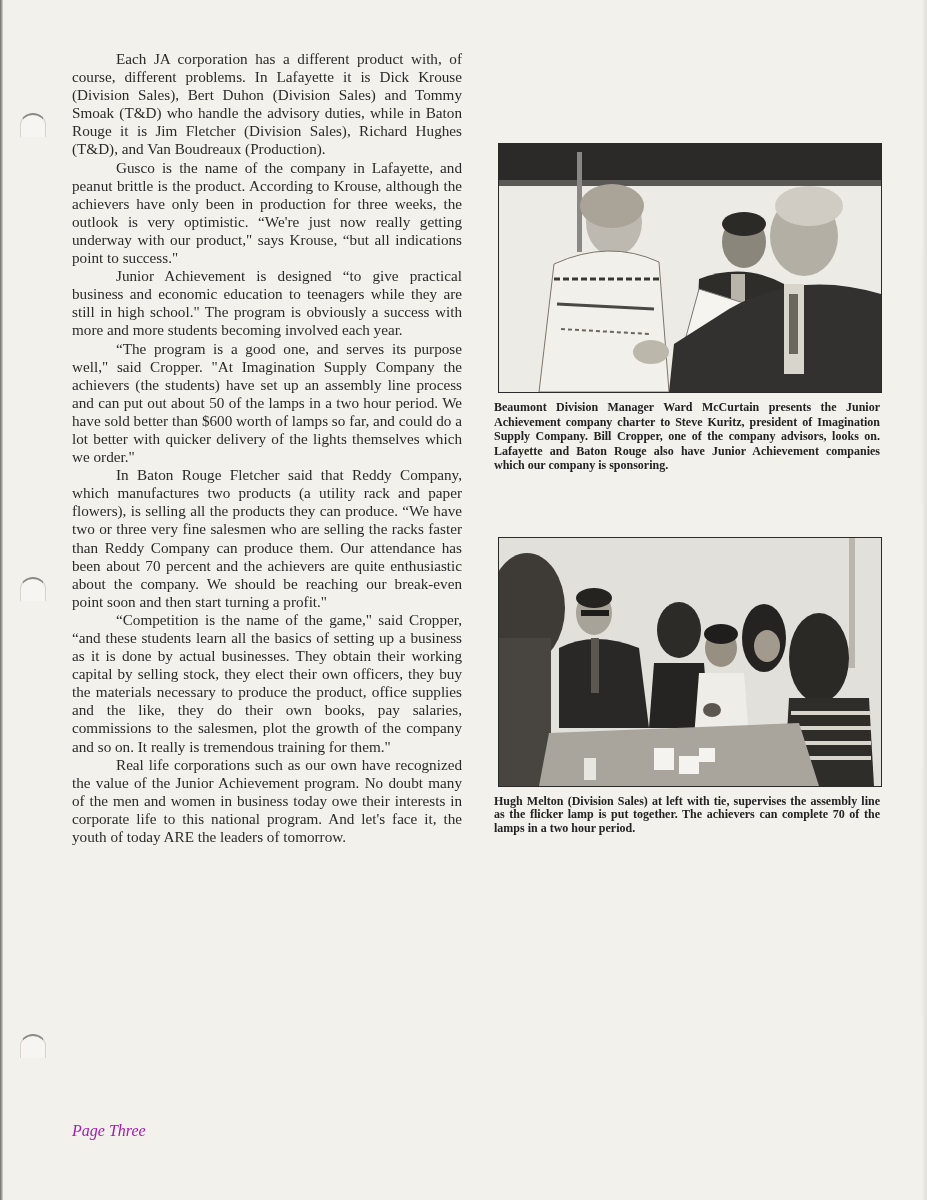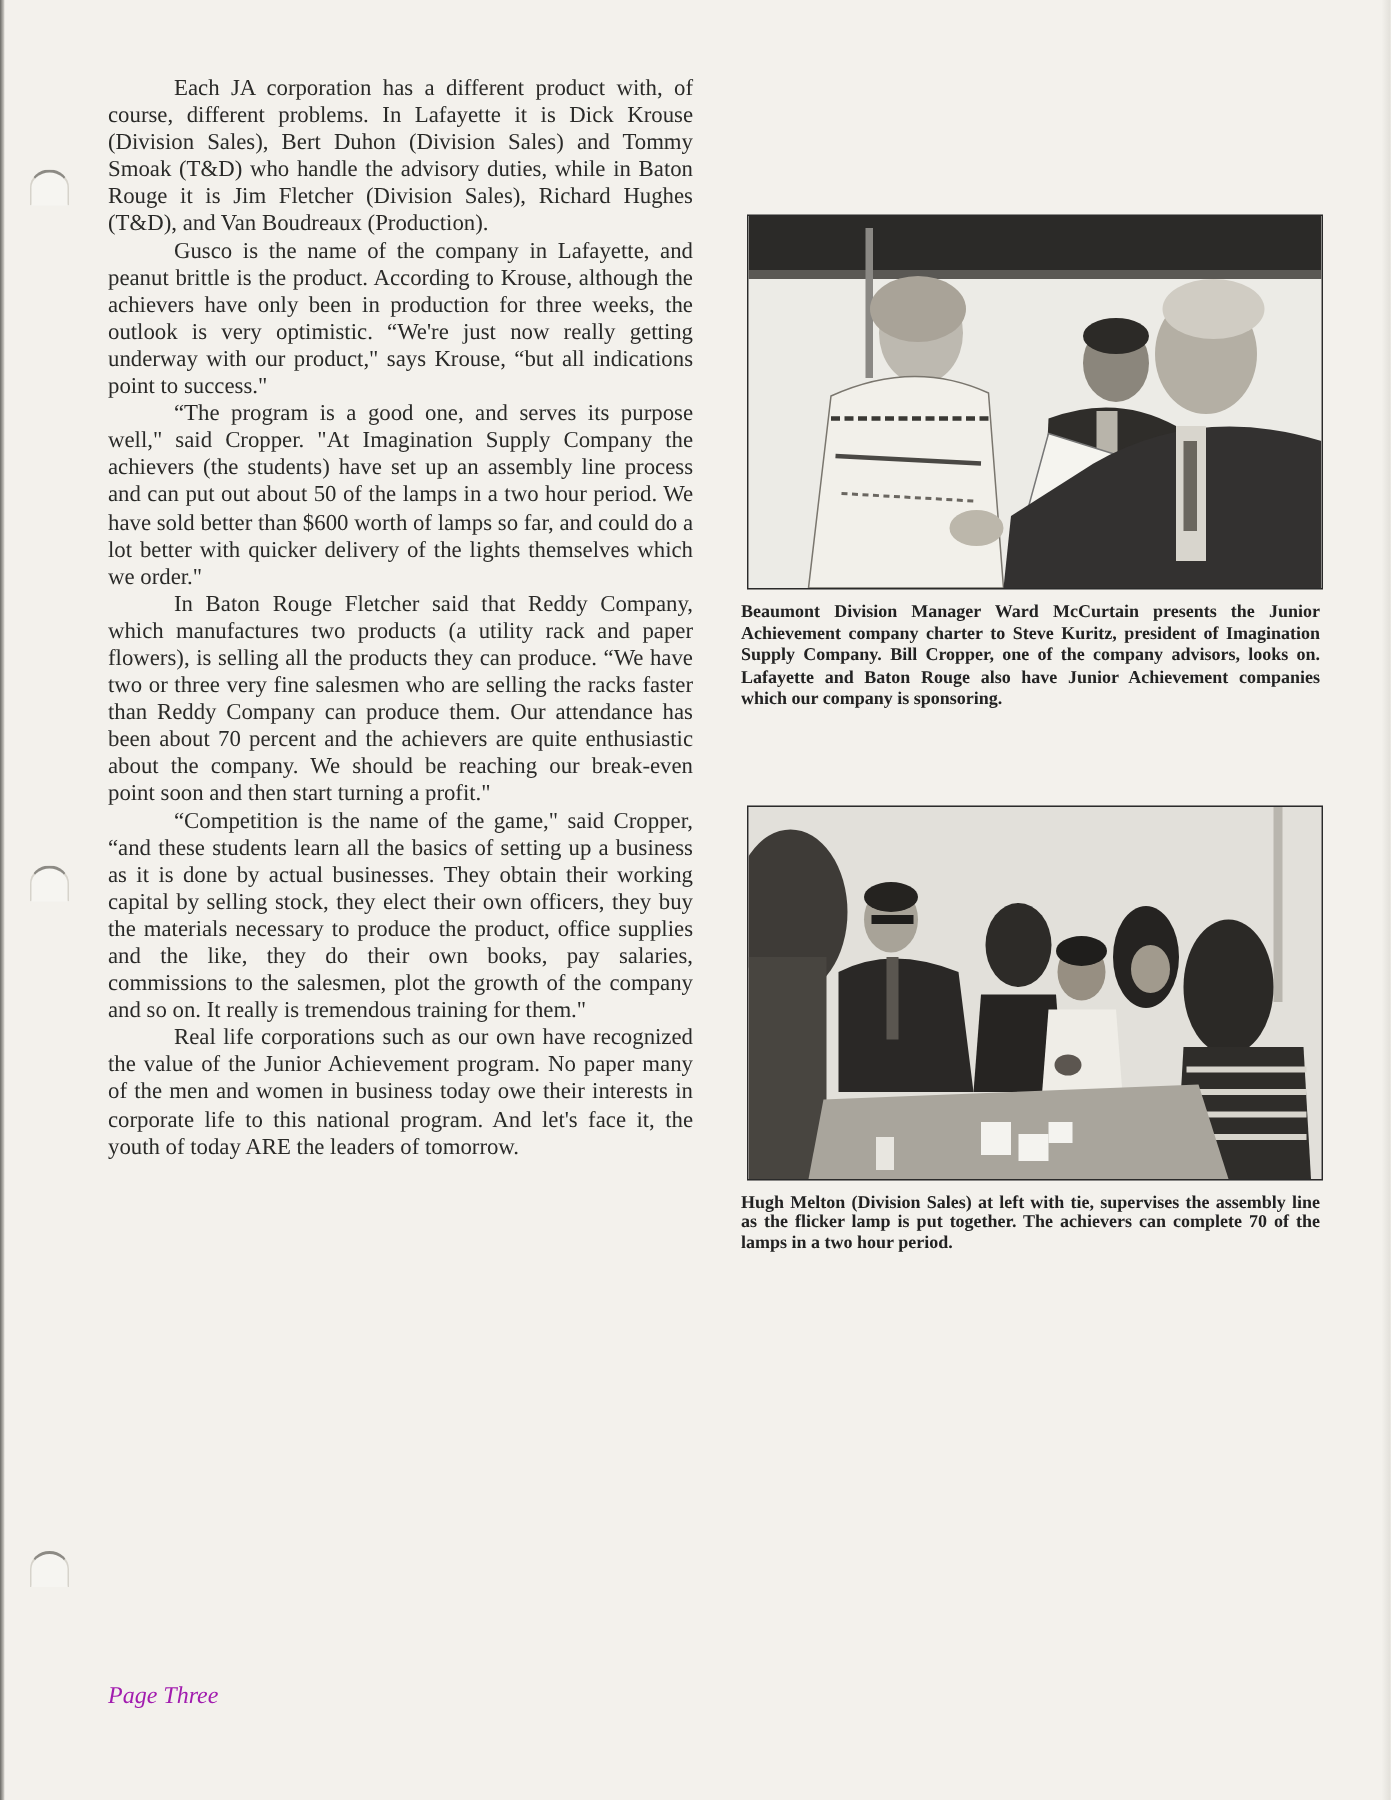--- a/index.html
+++ b/index.html
@@ -59,24 +59,25 @@
 <div class="page-edge"></div>
 <div class="right-edge"></div>
 
 <div class="punch-hole" style="top:113px"></div>
 <div class="punch-hole" style="top:577px"></div>
 <div class="punch-hole" style="top:1034px"></div>
 
 <div class="column-left">
   <p>Each JA corporation has a different product with, of course, different problems. In Lafayette it is Dick Krouse (Division Sales), Bert Duhon (Division Sales) and Tommy Smoak (T&amp;D) who handle the advisory duties, while in Baton Rouge it is Jim Fletcher (Division Sales), Richard Hughes (T&amp;D), and Van Boudreaux (Production).</p>
   <p>Gusco is the name of the company in Lafayette, and peanut brittle is the product. According to Krouse, although the achievers have only been in production for three weeks, the outlook is very optimistic. “We're just now really getting underway with our product," says Krouse, “but all indications point to success."</p>
+  <p>Junior Achievement is designed “to give practical business and economic education to teenagers while they are still in high school." The program is obviously a success with more and more students becoming involved each year.</p>
   <p>“The program is a good one, and serves its purpose well," said Cropper. "At Imagination Supply Company the achievers (the students) have set up an assembly line process and can put out about 50 of the lamps in a two hour period. We have sold better than $600 worth of lamps so far, and could do a lot better with quicker delivery of the lights themselves which we order."</p>
   <p>In Baton Rouge Fletcher said that Reddy Company, which manufactures two products (a utility rack and paper flowers), is selling all the products they can produce. “We have two or three very fine salesmen who are selling the racks faster than Reddy Company can produce them. Our attendance has been about 70 percent and the achievers are quite enthusiastic about the company. We should be reaching our break-even point soon and then start turning a profit."</p>
   <p>“Competition is the name of the game," said Cropper, “and these students learn all the basics of setting up a business as it is done by actual businesses. They obtain their working capital by selling stock, they elect their own officers, they buy the materials necessary to produce the product, office supplies and the like, they do their own books, pay salaries, commissions to the salesmen, plot the growth of the company and so on. It really is tremendous training for them."</p>
-  <p>Real life corporations such as our own have recognized the value of the Junior Achievement program. No paper many of the men and women in business today owe their interests in corporate life to this national program. And let's face it, the youth of today ARE the leaders of tomorrow.</p>
+  <p>Real life corporations such as our own have recognized the value of the Junior Achievement program. No doubt many of the men and women in business today owe their interests in corporate life to this national program. And let's face it, the youth of today ARE the leaders of tomorrow.</p>
 </div>
 
 <div class="photo photo-1">
   <svg width="382" height="248" viewBox="0 0 382 248">
     <rect x="0" y="0" width="382" height="248" fill="#ecebe6"></rect>
 
     <rect x="0" y="0" width="382" height="42" fill="#2b2a28"></rect>
     <rect x="0" y="36" width="382" height="6" fill="#5a5854"></rect>
     <rect x="78" y="8" width="5" height="100" fill="#8a8884"></rect>
 

